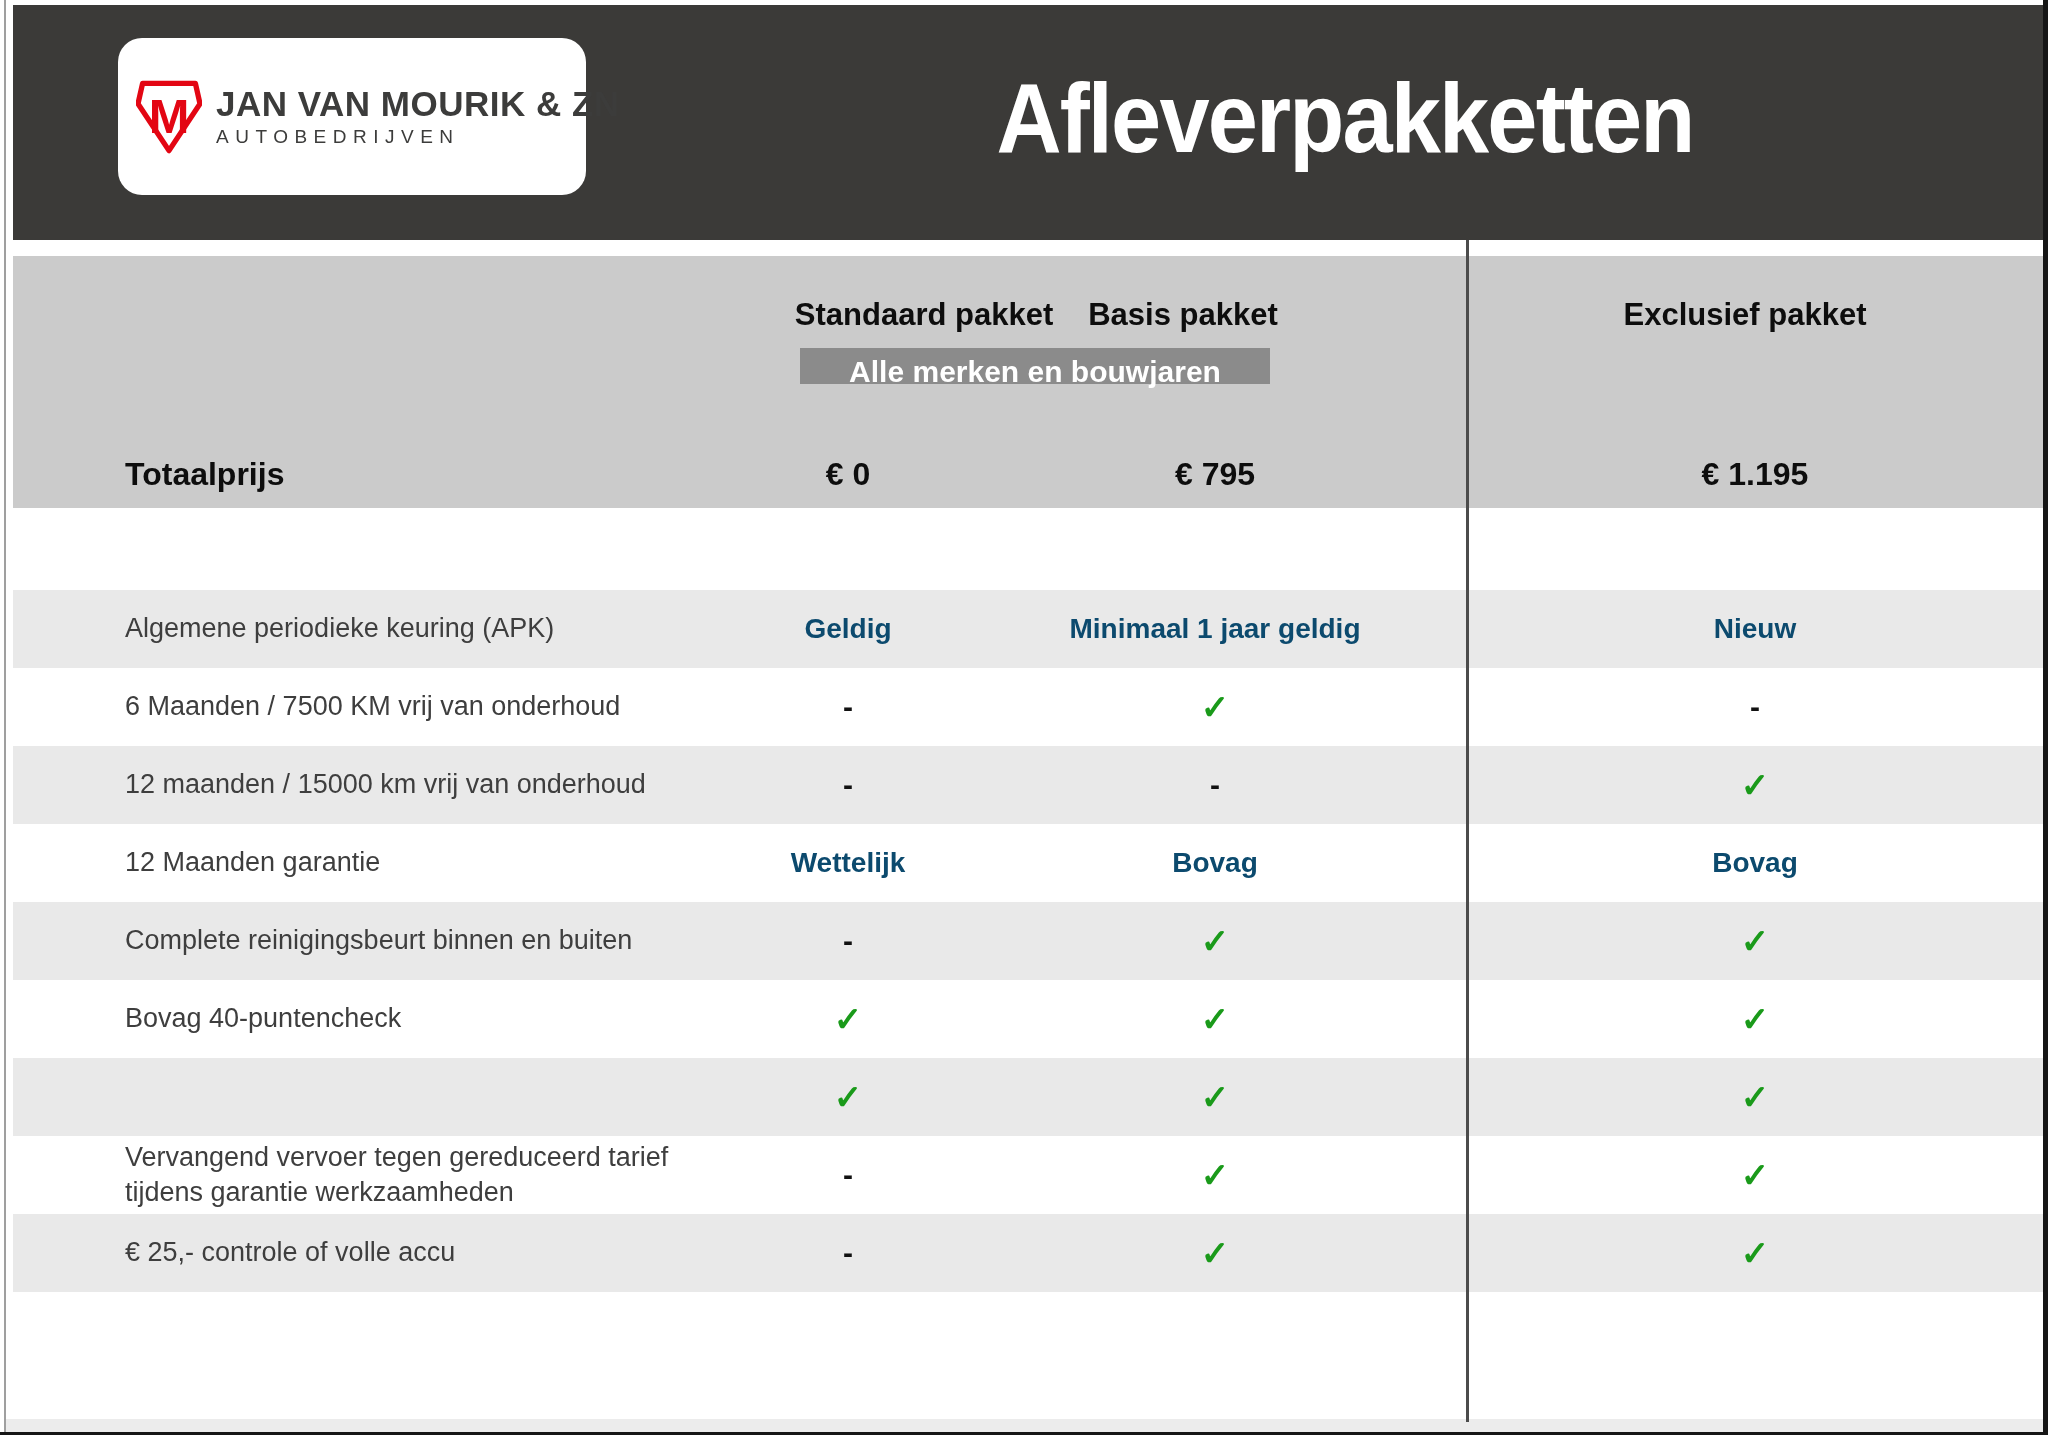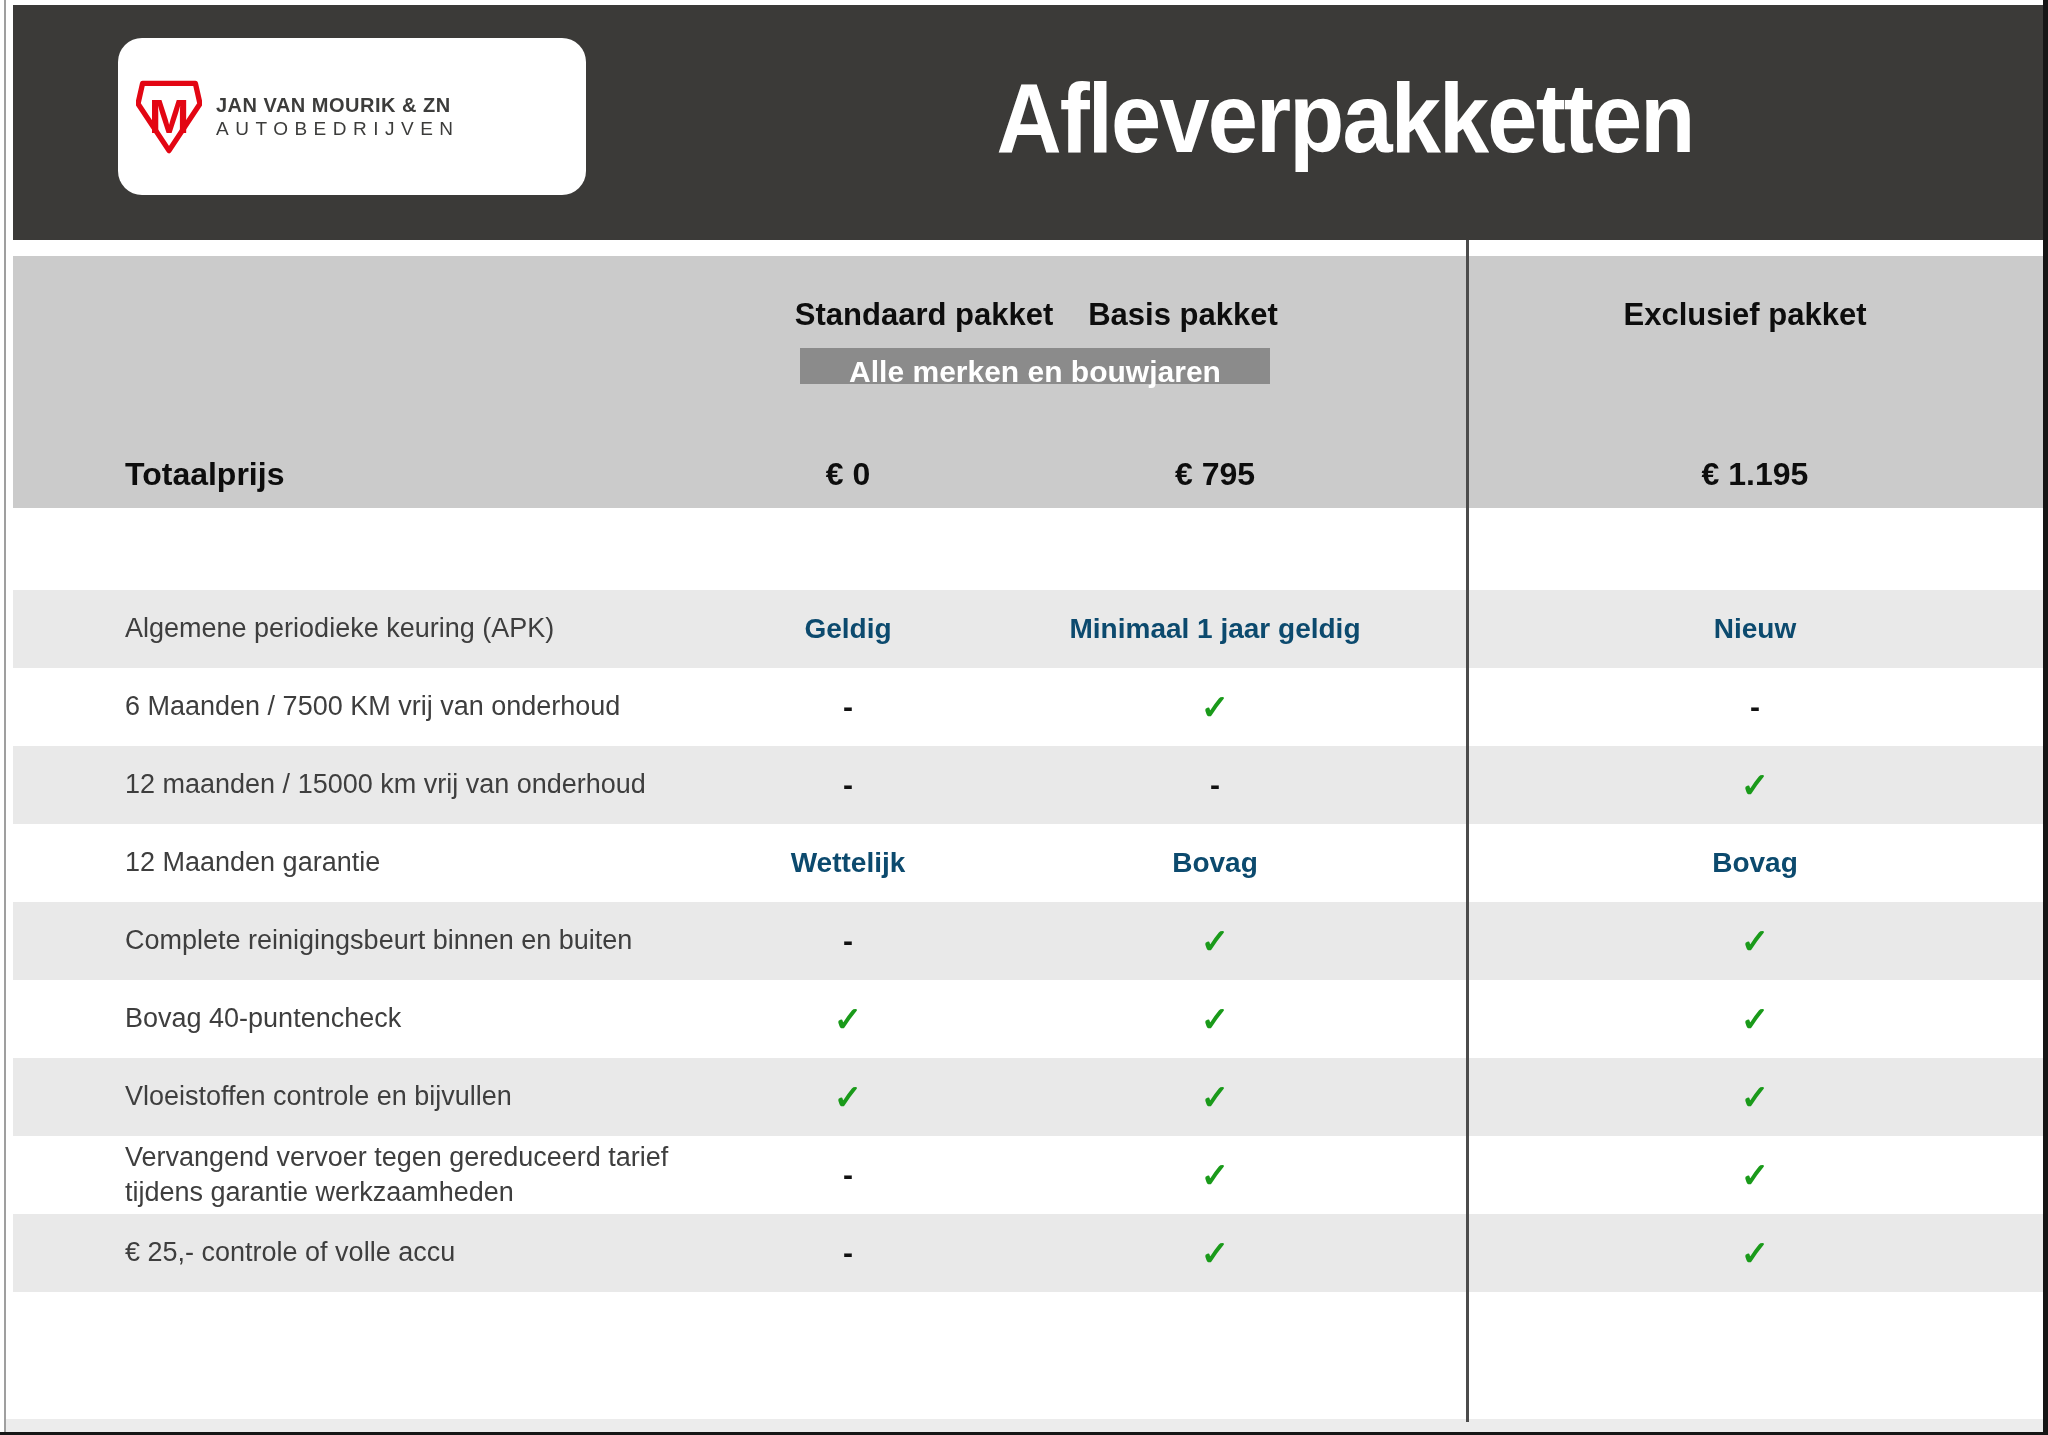--- a/index.html
+++ b/index.html
@@ -11,21 +11,21 @@
   .right-line{position:absolute;left:2043px;top:0;width:5px;height:100%;background:#161616;}
   .bottom-line{position:absolute;left:0;top:1432px;width:2048px;height:3px;background:#161616;}
   .bottom-strip{position:absolute;left:6px;top:1419px;width:2037px;height:13px;background:#ececec;}
 
   
   .header{position:absolute;left:13px;top:5px;width:2030px;height:235px;background:#3b3a38;}
   .logo-card{position:absolute;left:105px;top:33px;width:468px;height:157px;background:#ffffff;
              border-radius:24px;display:flex;align-items:center;padding-left:18px;box-sizing:border-box;gap:14px;}
   .shield{width:66px;height:74px;flex:0 0 auto;}
   .brand-text{display:flex;flex-direction:column;line-height:1.1;color:#3c3c3b;}
-  .brand-name{font-size:20px;font-weight:bold;letter-spacing:0.5px;white-space:nowrap;}
+  .brand-name{font-size:35px;font-weight:bold;letter-spacing:0.5px;white-space:nowrap;}
   .brand-sub{font-size:19px;letter-spacing:6.5px;margin-top:3px;white-space:nowrap;}
   .page-title{position:absolute;left:1332px;top:64px;transform:translateX(-50%) scaleX(0.92);
               transform-origin:center top;color:#ffffff;font-size:98px;font-weight:bold;
               letter-spacing:-2px;white-space:nowrap;line-height:1;}
 
   
   .band{position:absolute;left:13px;top:256px;width:2030px;height:252px;background:#cbcbcb;}
   .col-hdr{position:absolute;top:41px;transform:translateX(-50%);font-size:31px;font-weight:bold;
            color:#0d0d0d;white-space:nowrap;line-height:36px;}
   .hdr-standaard{left:911px;} .hdr-basis{left:1170px;} .hdr-exclusief{left:1732px;}
@@ -128,21 +128,20 @@
     </div>
 
     <div class="row">
       <div class="feature-label">Bovag 40-puntencheck</div>
       <div class="cell c1 check">✓</div>
       <div class="cell c2 check">✓</div>
       <div class="cell c3 check">✓</div>
     </div>
 
     <div class="row alt">
-      <div class="feature-label">Vloeistoffen controle en bijvullen</div>
       <div class="cell c1 check">✓</div>
       <div class="cell c2 check">✓</div>
       <div class="cell c3 check">✓</div>
     </div>
 
     <div class="row">
       <div class="feature-label">Vervangend vervoer tegen gereduceerd tarief tijdens garantie werkzaamheden</div>
       <div class="cell c1 dash">-</div>
       <div class="cell c2 check">✓</div>
       <div class="cell c3 check">✓</div>

